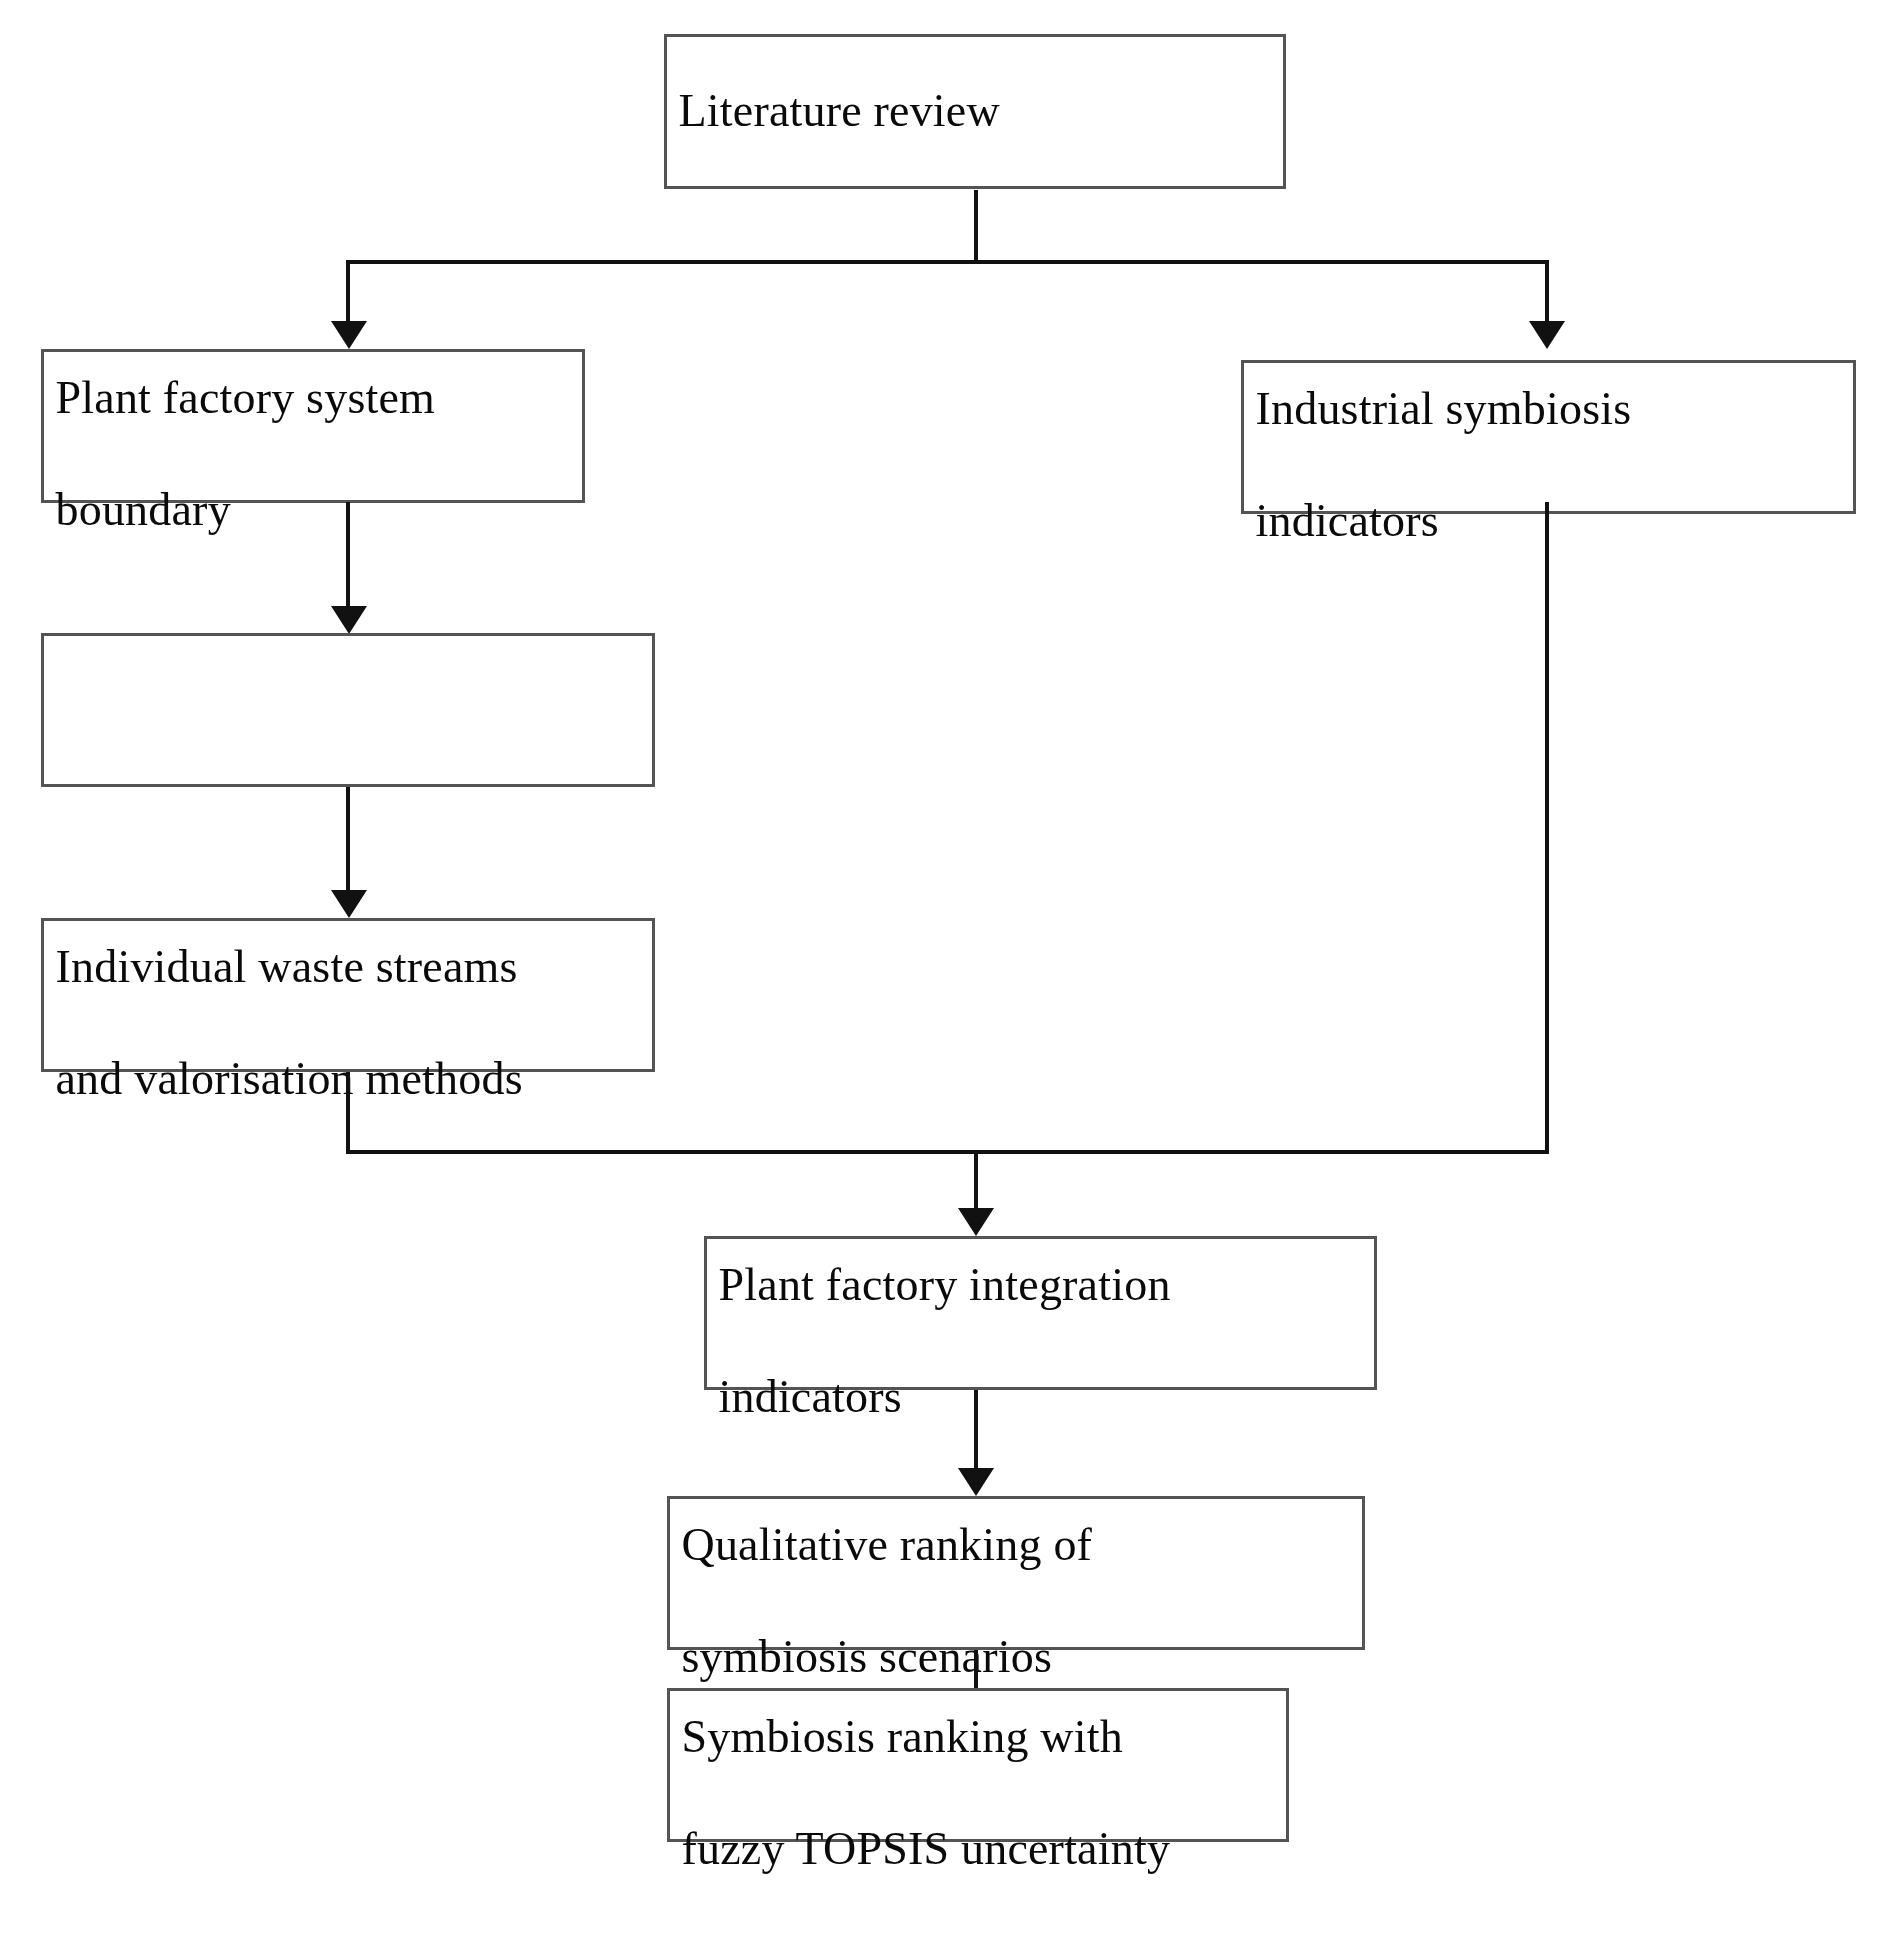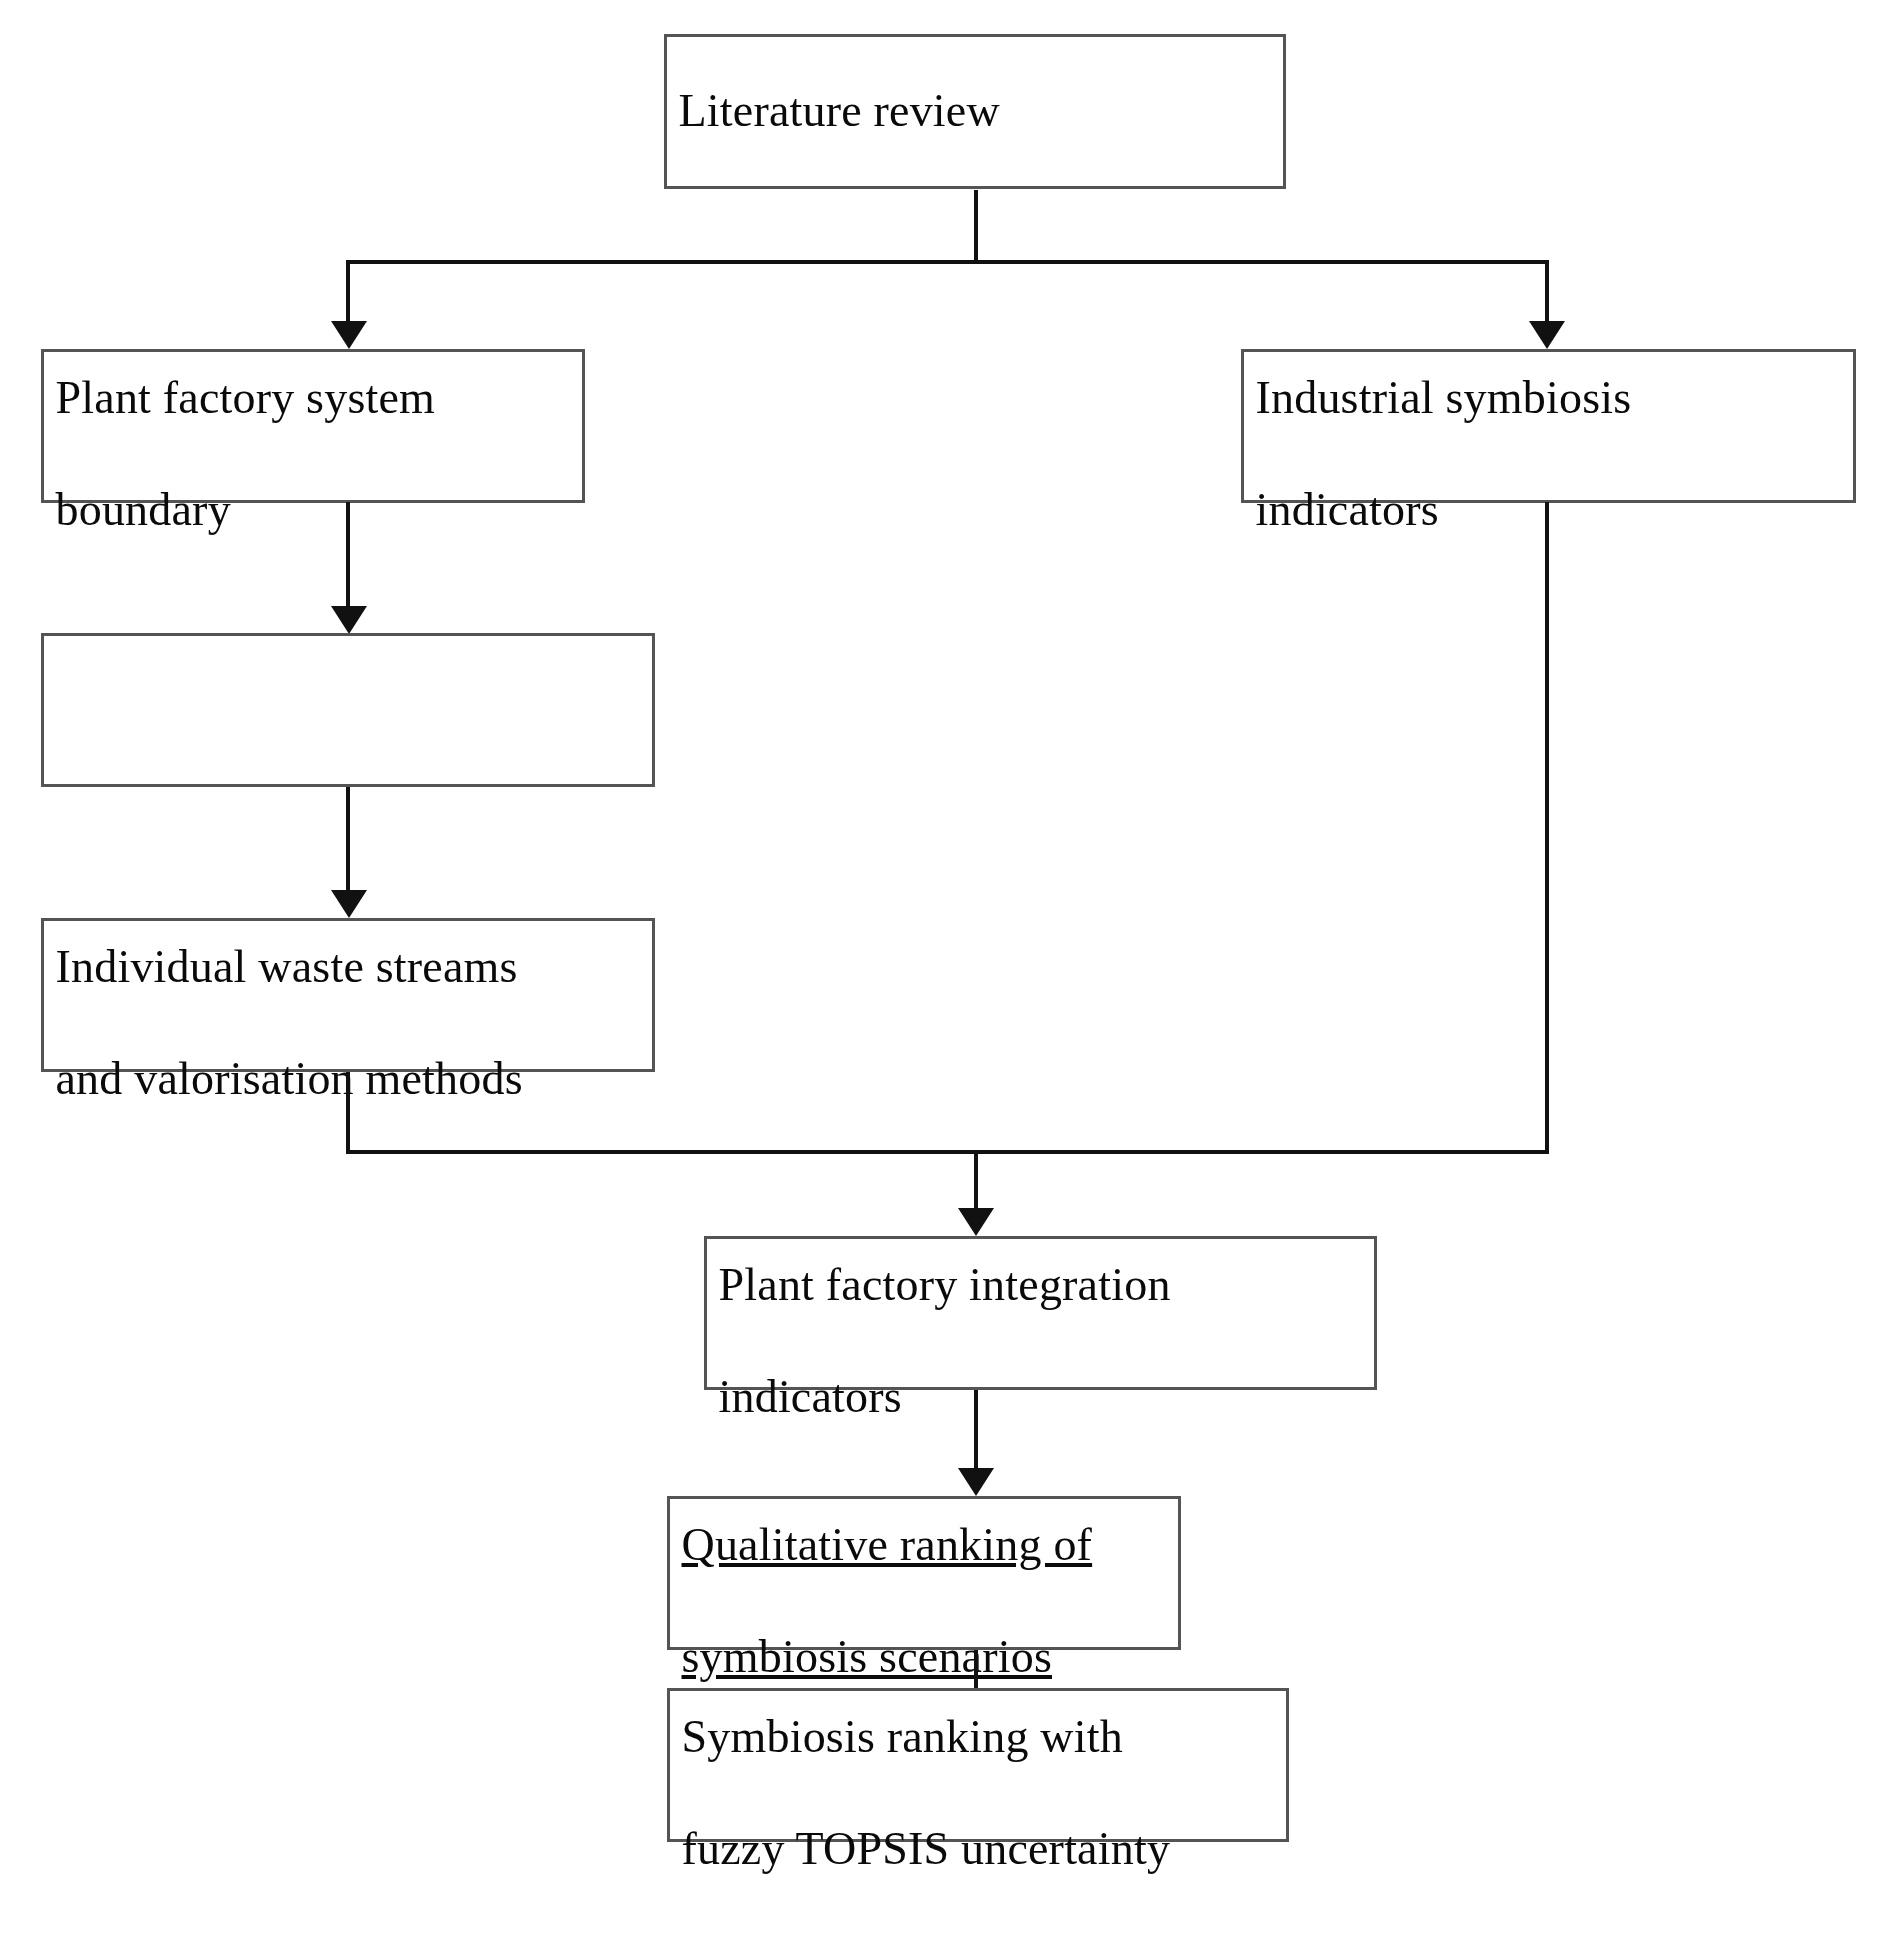--- a/index.html
+++ b/index.html
@@ -74,21 +74,21 @@
   <div class="vline" style="left:1545px; top:260px; height:64px;"></div>
   <div class="arrowhead" style="left:1529px; top:321px;"></div>
 
   <div class="node" style="left:41px; top:349px; width:544px; height:154px;">
     <span class="label">
       <span>Plant factory system</span><br>
       <span>boundary</span>
     </span>
   </div>
 
-  <div class="node" style="left:1241px; top:349px; width:615px; height:154px;">
+  <div class="node" style="left:1241px; top:360px; width:615px; height:154px;">
     <span class="label">
       <span>Industrial symbiosis</span><br>
       <span>indicators</span>
     </span>
   </div>
 
   <div class="vline" style="left:346px; top:502px; height:106px;"></div>
   <div class="arrowhead" style="left:331px; top:606px;"></div>
 
   <div class="node" style="left:41px; top:633px; width:614px; height:154px;">
@@ -116,21 +116,21 @@
   <div class="node" style="left:704px; top:1236px; width:673px; height:154px;">
     <span class="label">
       <span>Plant factory integration</span><br>
       <span>indicators</span>
     </span>
   </div>
 
   <div class="vline" style="left:974px; top:1390px; height:102px;"></div>
   <div class="arrowhead" style="left:958px; top:1468px;"></div>
 
-  <div class="node" style="left:667px; top:1496px; width:514px; height:154px;text-decoration:underline;">
+  <div class="node" style="left:667px; top:1496px; width:698px; height:154px;">
     <span class="label">
       <span>Qualitative ranking of</span><br>
       <span>symbiosis scenarios</span>
     </span>
   </div>
 
   <div class="vline" style="left:974px; top:1650px; height:102px;"></div>
   <div class="arrowhead" style="left:958px; top:1728px;"></div>
 
   <div class="node" style="left:667px; top:1688px; width:622px; height:154px;">

